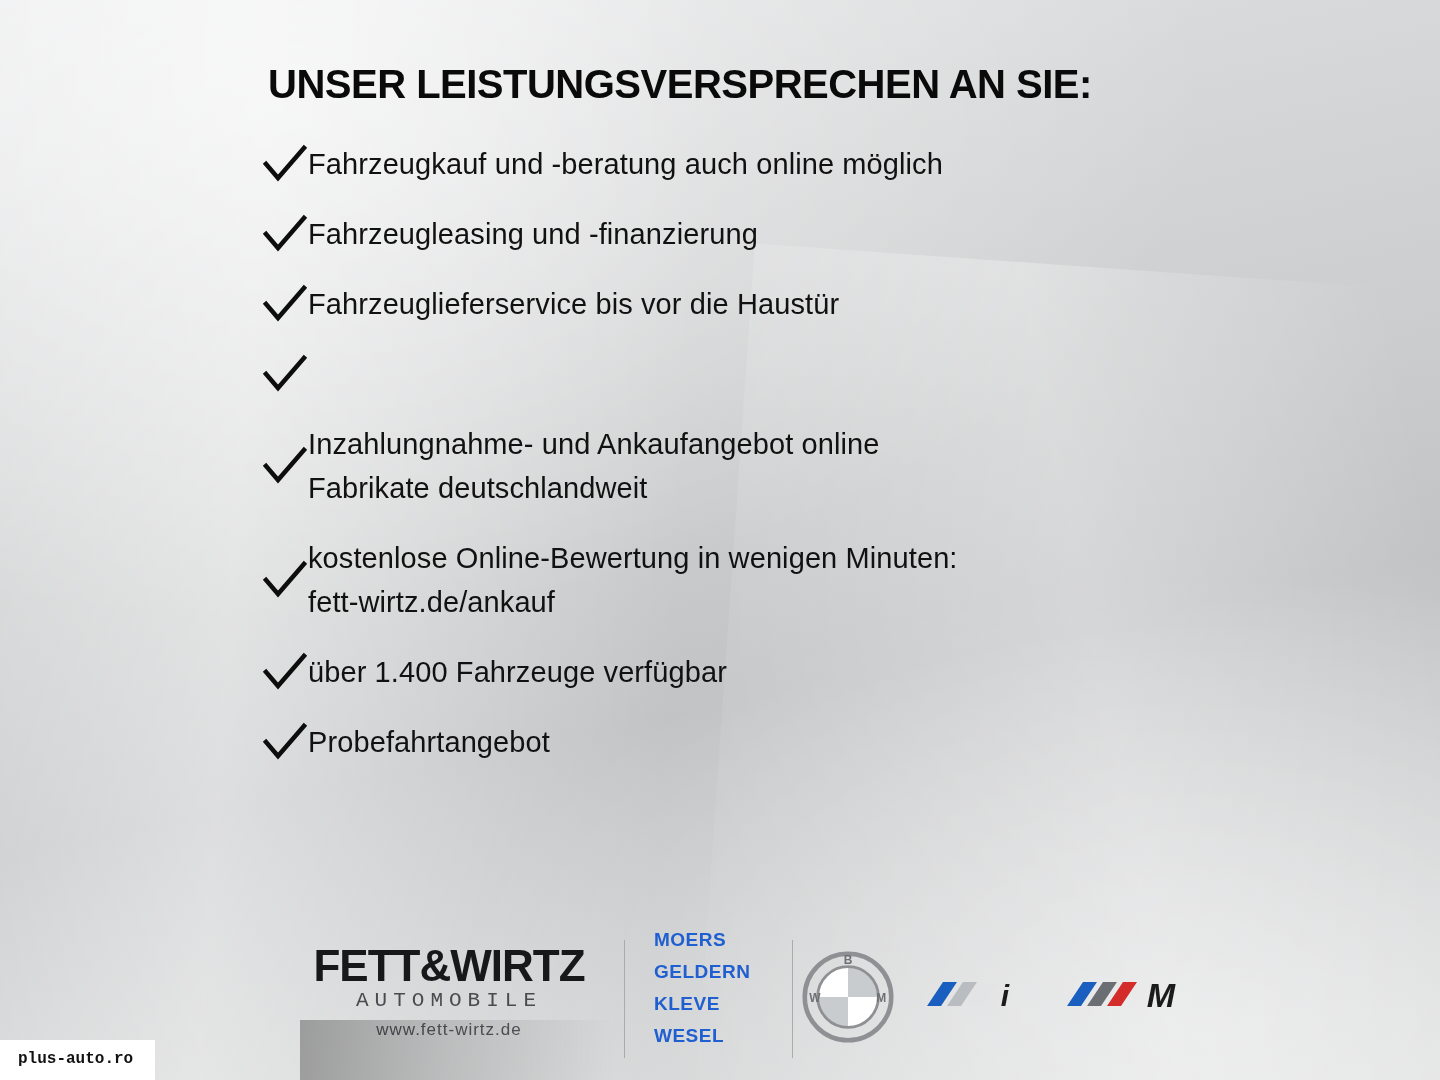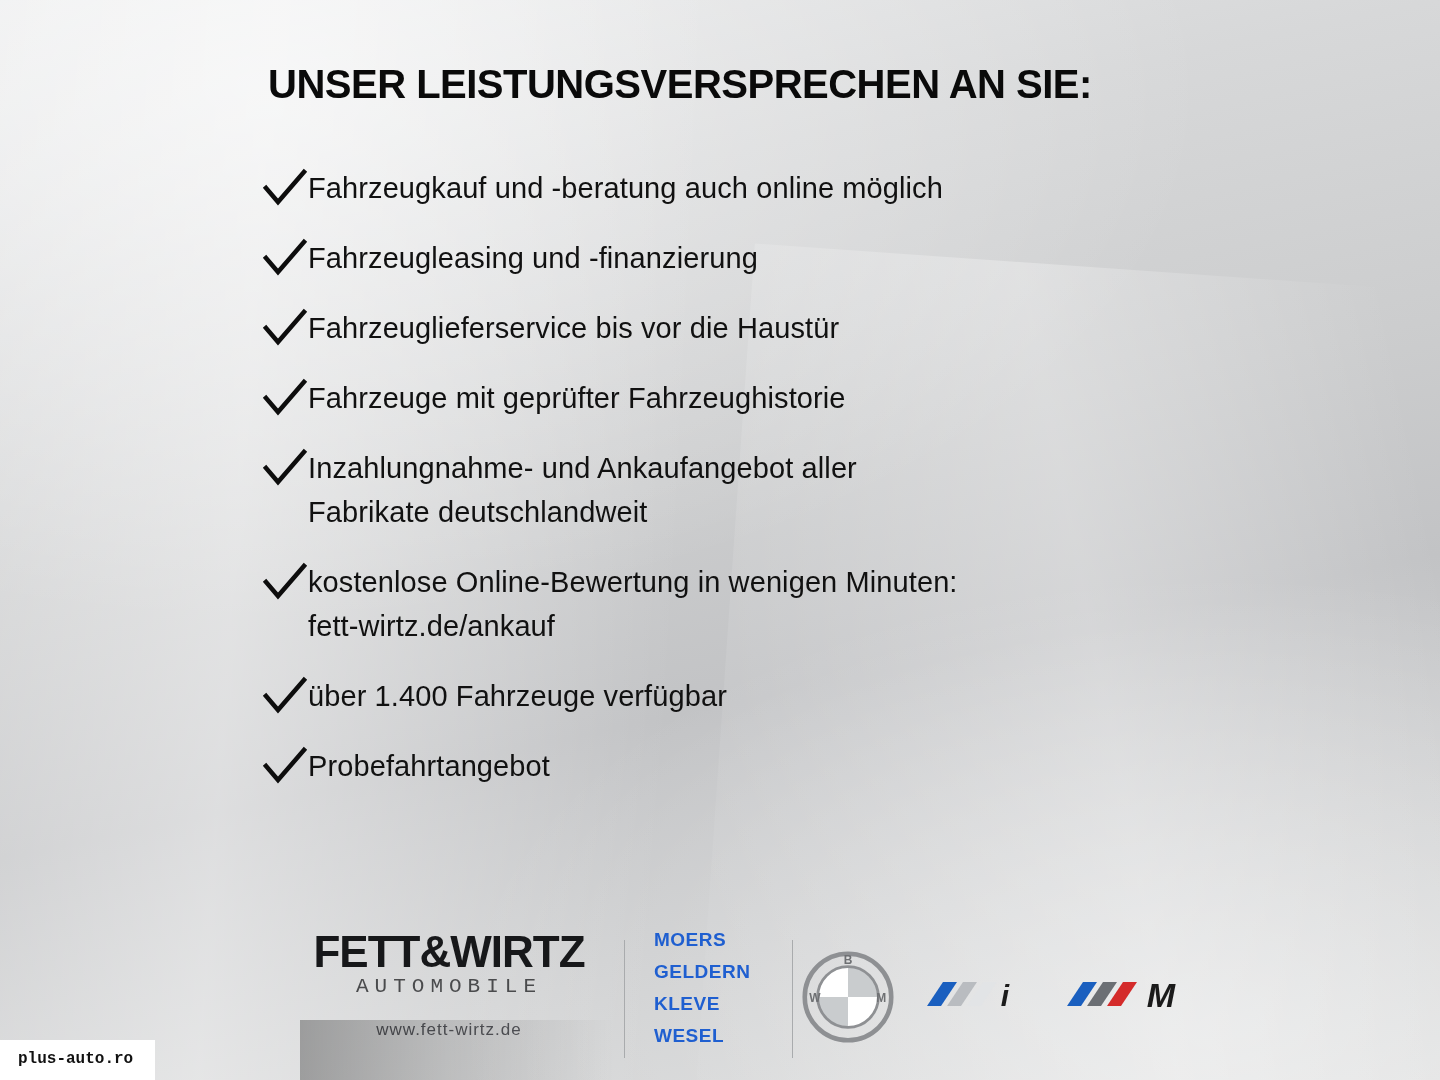--- a/index.html
+++ b/index.html
@@ -57,23 +57,22 @@
   }
 
   .list {
     position: absolute;
     left: 262px;
     top: 142px;
     width: 1000px;
   }
   .item {
     display: flex;
-    align-items: flex-start;
+    align-items: center;
     margin-bottom: 26px;
-    margin-top: 24px;
   }
   .check {
     width: 46px;
     flex: 0 0 46px;
     margin-top: 2px;
     display: block;
   }
   .check svg { display: block; }
   .item-text {
     font-size: 29px;
@@ -111,21 +110,21 @@
     letter-spacing: 6px;
     color: #4a4b4d;
     line-height: 26px;
     margin-top: -2px;
     font-family: Liberation Mono, monospace;
   }
   .fw-url {
     font-size: 17px;
     letter-spacing: 1px;
     color: #54555a;
-    margin-top: 20px;
+    margin-top: 6px;
   }
   .divider {
     position: absolute;
     left: 612px;
     bottom: 22px;
     width: 1px;
     height: 118px;
     background: #a9abad;
   }
   .cities {
@@ -231,30 +230,29 @@
       </span>
       <span class="item-text">Fahrzeuglieferservice bis vor die Haustür</span>
     </div>
 
     <div class="item">
       <span class="check">
         <svg width="46" height="42" viewBox="0 0 46 42">
             <path d="M4 20 L16 34 L42 4" fill="none" stroke="#0d0d0d" stroke-width="4.5" stroke-linecap="square"></path>
           </svg>
       </span>
-      <span class="item-text">Fahrzeuge mit geprüfter Fahrzeughistorie</span>
-    </div>
-
-    <div class="item">
-      <span class="check">
-        <svg width="46" height="42" viewBox="0 0 46 42">
-            <path d="M4 20 L16 34 L42 4" fill="none" stroke="#0d0d0d" stroke-width="4.5" stroke-linecap="square"></path>
-          </svg>
-      </span>
-      <span class="item-text">Inzahlungnahme- und Ankaufangebot aller
+    </div>
+
+    <div class="item">
+      <span class="check">
+        <svg width="46" height="42" viewBox="0 0 46 42">
+            <path d="M4 20 L16 34 L42 4" fill="none" stroke="#0d0d0d" stroke-width="4.5" stroke-linecap="square"></path>
+          </svg>
+      </span>
+      <span class="item-text">Inzahlungnahme- und Ankaufangebot online
 Fabrikate deutschlandweit</span>
     </div>
 
     <div class="item">
       <span class="check">
         <svg width="46" height="42" viewBox="0 0 46 42">
             <path d="M4 20 L16 34 L42 4" fill="none" stroke="#0d0d0d" stroke-width="4.5" stroke-linecap="square"></path>
           </svg>
       </span>
       <span class="item-text">kostenlose Online-Bewertung in wenigen Minuten:

